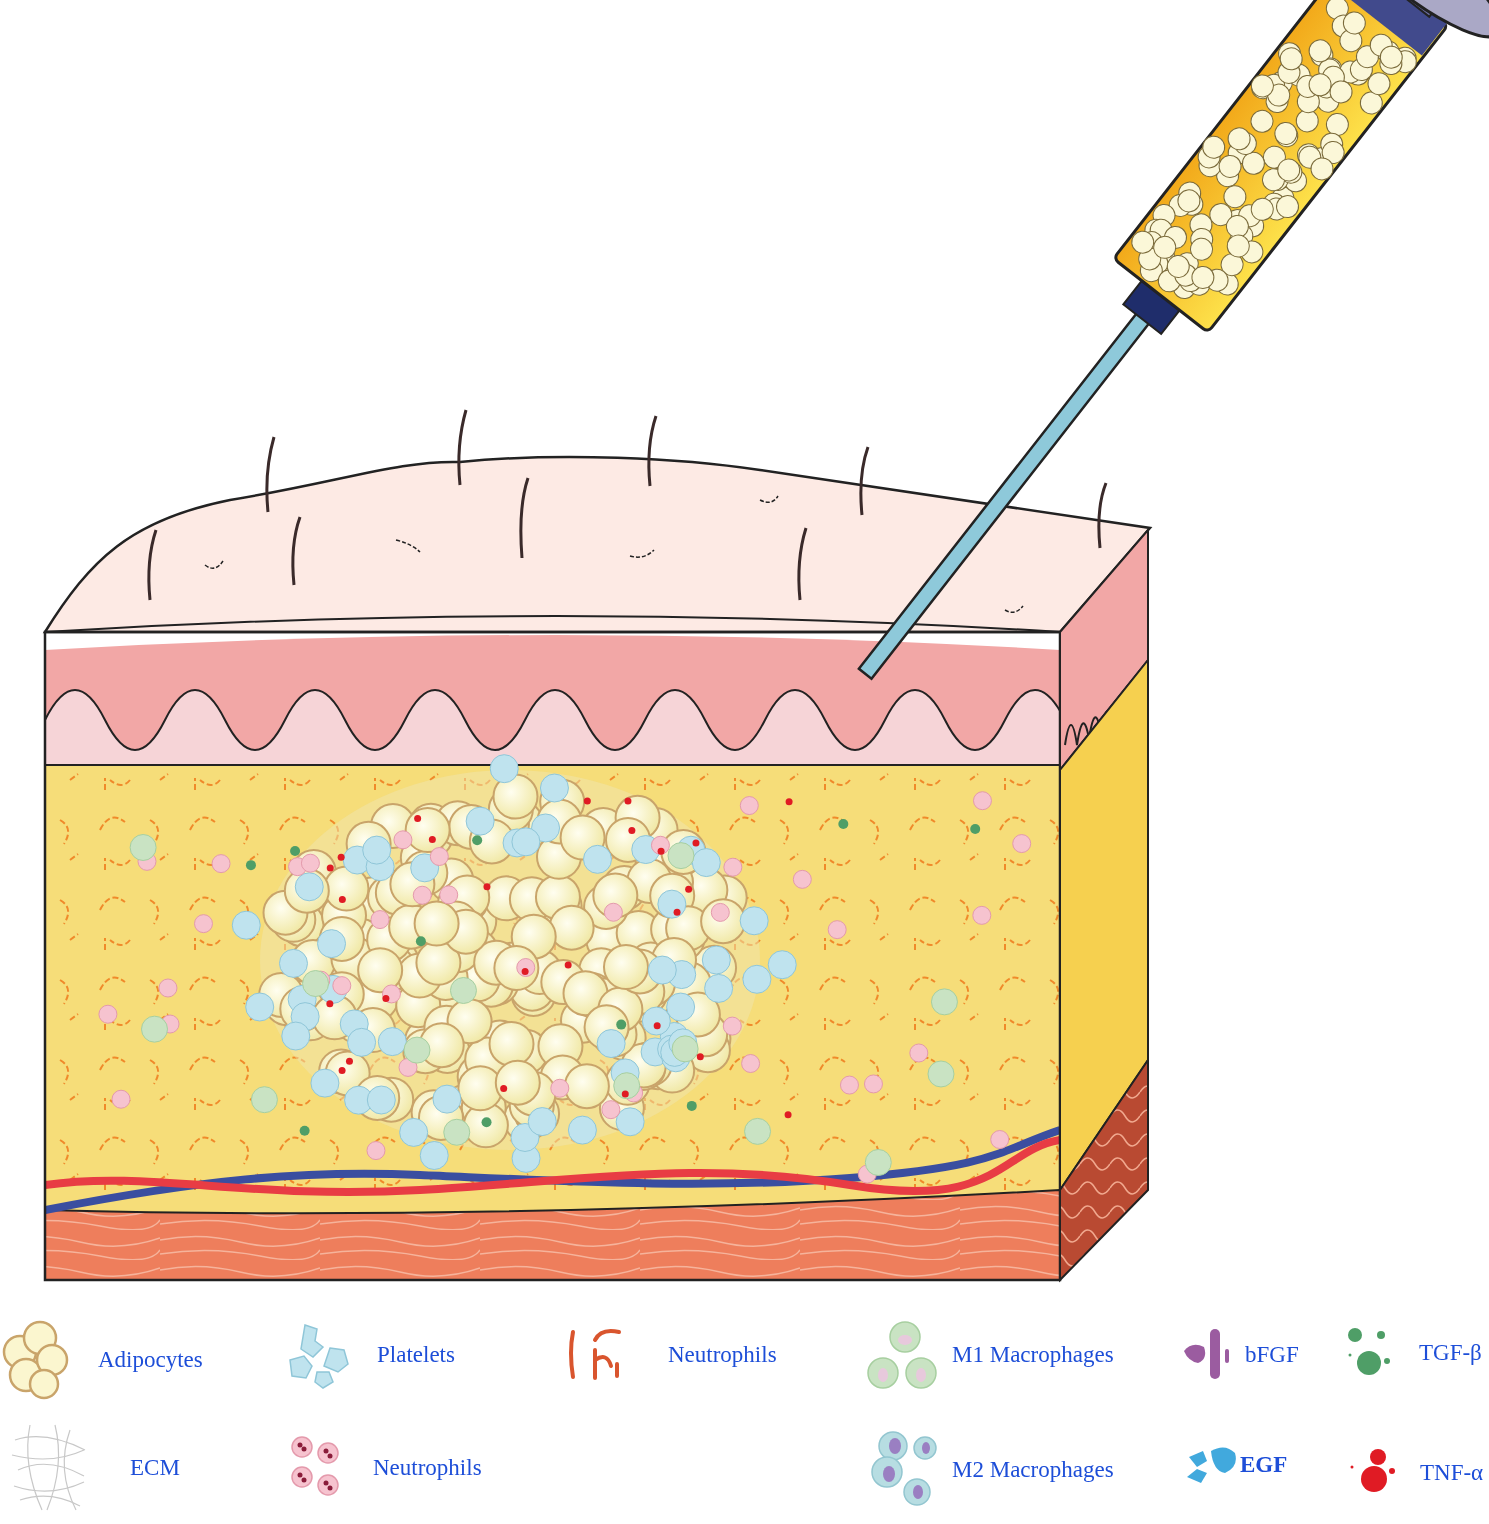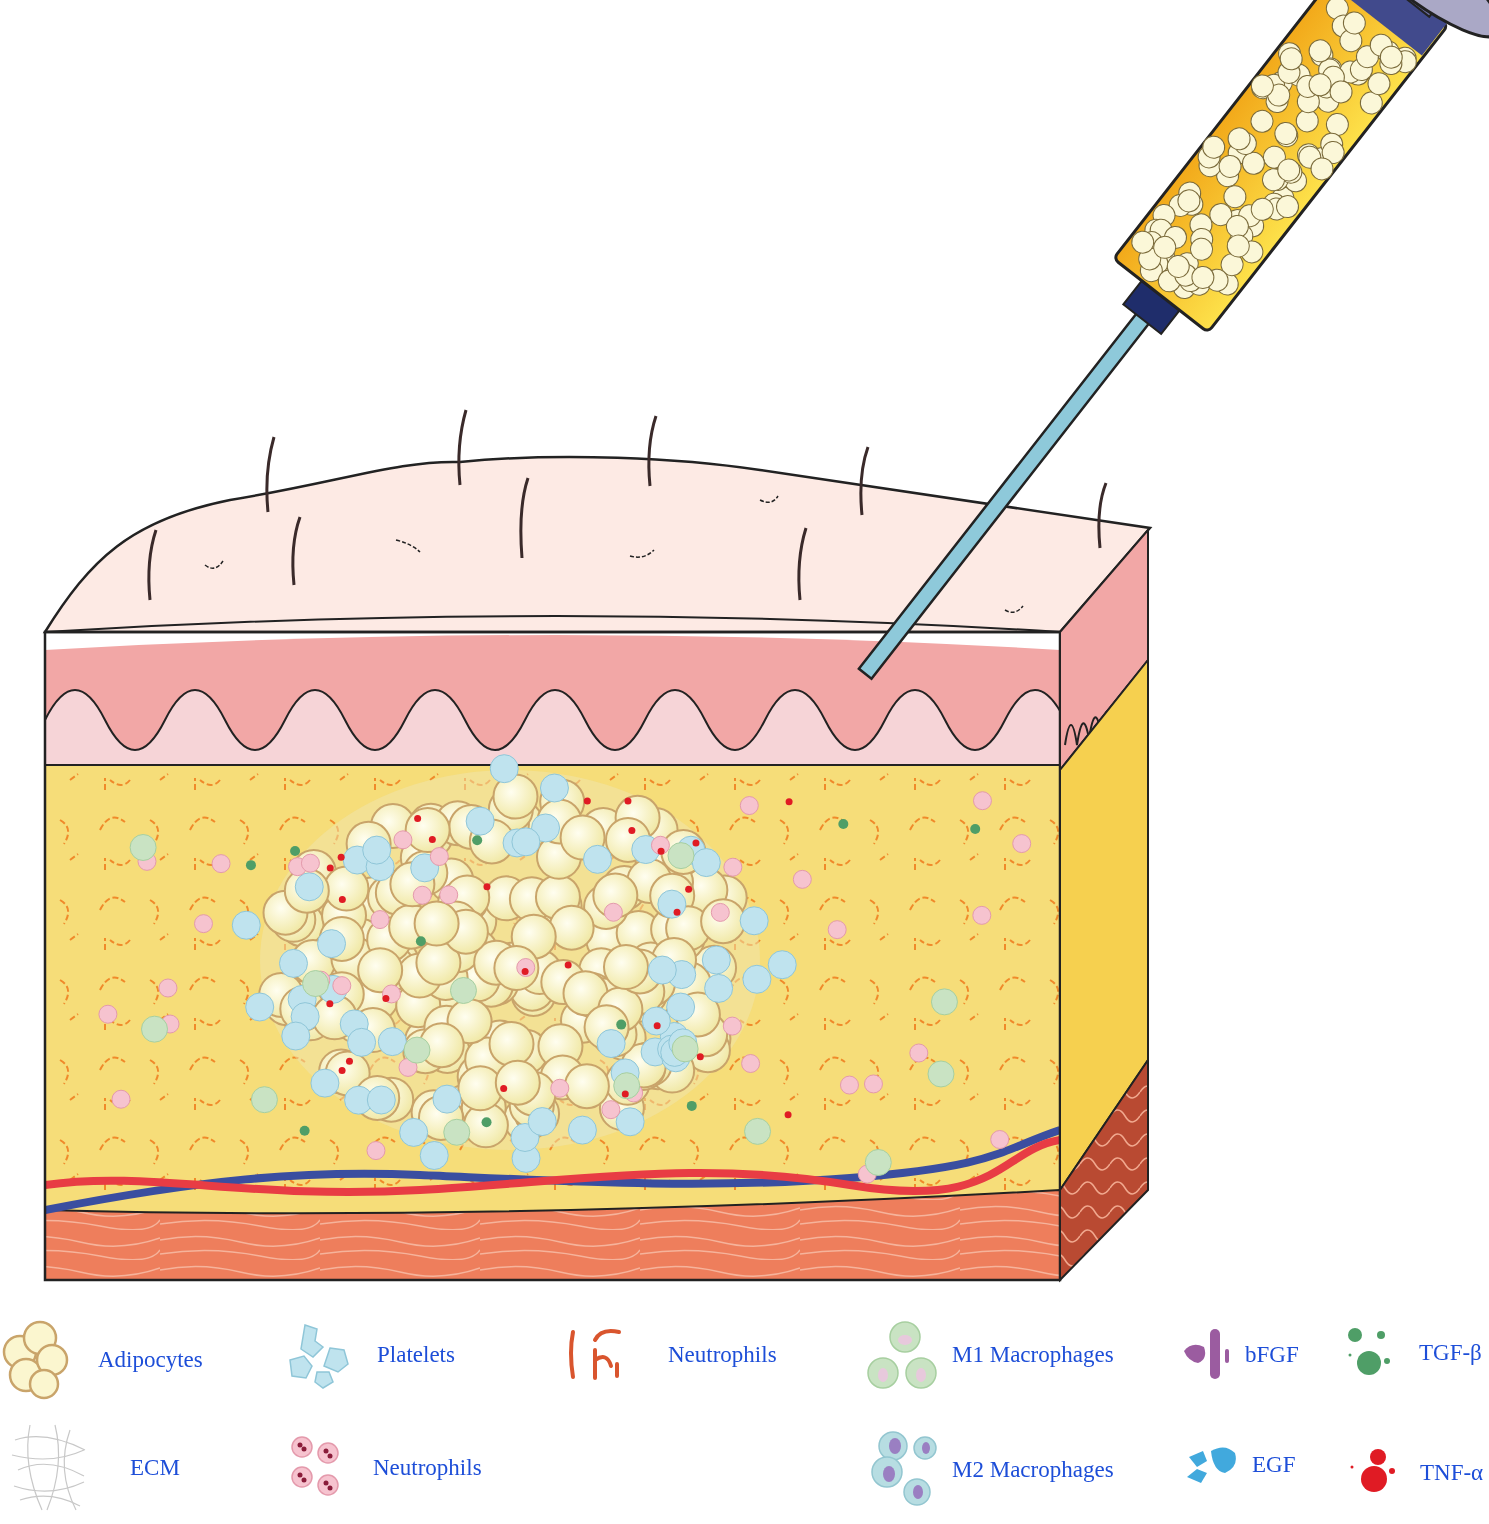--- a/index.html
+++ b/index.html
@@ -669,21 +669,21 @@
     <span class="legend-label" style="margin-left:12px;">M2 Macrophages</span>
   </div>
   <div class="legend-item" style="left:1185px;top:145px;">
     <svg class="legend-icon" width="55" height="40" viewBox="0 0 55 40">
       <g fill="#41a9dd">
           <path d="M4 12 l14 -6 4 10 -10 6z"></path>
           <path d="M26 6 q 14 -8 24 2 q 4 14 -10 20 q -12 -2 -14 -22z"></path>
           <path d="M2 32 l10 -8 10 4 -6 10z"></path>
         </g>
     </svg>
-    <span class="legend-label" style="margin-left:12px;">EGF</span>
+    <span class="legend-label" style="font-weight:bold;">EGF</span>
   </div>
   <div class="legend-item" style="left:1348px;top:145px;">
     <svg class="legend-icon" width="50" height="55" viewBox="0 0 50 55">
       <g fill="#e01b24">
           <circle cx="30" cy="12" r="8"></circle>
           <circle cx="26" cy="34" r="13"></circle>
           <circle cx="44" cy="26" r="3"></circle>
           <circle cx="4" cy="22" r="1.5"></circle>
         </g>
     </svg>

